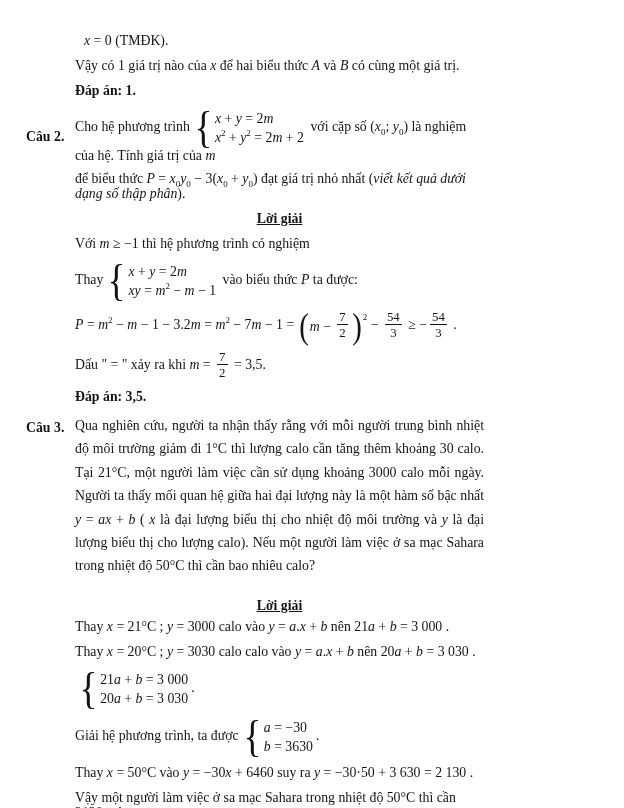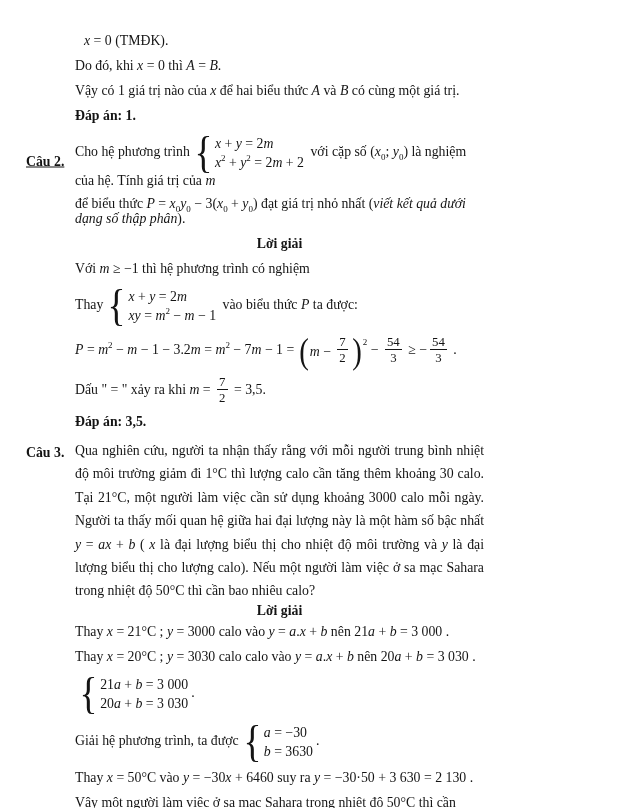--- a/index.html
+++ b/index.html
@@ -9,33 +9,33 @@
     width:508px;height:808px;
     box-sizing:border-box;
     background:#ffffff;
     color:#141414;
     font-family:"Liberation Serif","DejaVu Serif",serif;
     font-size:13.8px;
     padding:33px 24px 0 75px;
     overflow:hidden;
   }
   .blk{position:relative;margin:0 0 10px 0;line-height:15px;white-space:nowrap;}
-  .blk.para{white-space:normal;text-align:justify;line-height:23.4px;margin-bottom:0;}
-  .blk.center{text-align:center;}
+  .blk.para{white-space:normal;text-align:justify;line-height:23.4px;margin-bottom:20px;}
+  .blk.center{text-align:center;text-decoration:underline;}
   .blk.mb8{margin-bottom:8px;}
   .blk.mb6{margin-bottom:6px;}
   .blk.indent1 .lnc{margin-left:9px;}
   .lnc{display:inline;}
   .t{white-space:pre-wrap;}
   .it{font-style:italic;}
   .bd{font-weight:700;}
   sup.sp2{font-size:9px;line-height:0;vertical-align:super;}
   sub.sb2{font-size:9px;line-height:0;vertical-align:sub;}
   .qlabel{position:absolute;left:-49px;top:0;font-weight:700;}
-  .blk.vc .qlabel{top:50%;transform:translateY(-50%);text-decoration:underline;}
+  .blk.vc .qlabel{top:50%;transform:translateY(-50%);}
   .blk.para .qlabel{top:2px;}
   .eqnum{position:absolute;left:442px;top:1px;}
   
   .sys{display:inline-flex;align-items:center;vertical-align:middle;margin:0 3px;}
   .brace{font-size:44px;line-height:40px;font-weight:400;margin-right:1px;transform:scaleX(0.85);}
   .rows{display:inline-block;text-align:left;}
   .row{display:block;line-height:19px;}
   
   .frac{display:inline-block;vertical-align:middle;text-align:center;margin:0 3px;position:relative;top:-1px;}
   .fn{display:block;font-size:12.8px;line-height:14px;padding:0 2px;border-bottom:1px solid #141414;}
@@ -45,21 +45,20 @@
   .bigp{font-size:36px;line-height:34px;font-weight:400;transform:scaleX(0.8);}
   .pexp{font-size:9px;line-height:10px;align-self:flex-start;margin-top:3px;}
   .pinner{display:inline-flex;align-items:center;}
 </style>
 </head>
 <body>
 
 <div class="page">
   <div id="doc-root">
       <div class="blk indent1"><span class="lnc"><span class="t it">x</span><span class="t"> = 0 (TMĐK).</span></span></div>
-      <div class="blk"><span class="lnc"><span class="t">Do đó, khi </span><span class="t it">x</span><span class="t"> = 0 thì </span><span class="t it">A</span><span class="t"> = </span><span class="t it">B</span><span class="t">.</span></span></div>
       <div class="blk"><span class="lnc"><span class="t">Vậy có 1 giá trị nào của </span><span class="t it">x</span><span class="t"> để hai biểu thức </span><span class="t it">A</span><span class="t"> và </span><span class="t it">B</span><span class="t"> có cùng một giá trị.</span></span></div>
       <div class="blk"><span class="lnc"><span class="t bd">Đáp án: 1.</span></span></div>
       <div class="blk vc mb8"><span class="qlabel">Câu 2.</span><span class="lnc"><span class="t">Cho hệ phương trình</span><span class="sys">
             <span class="brace">{</span>
             <span class="rows">
               <span class="row"><span class="t it">x</span><span class="t"> + </span><span class="t it">y</span><span class="t"> = 2</span><span class="t it">m</span></span>
               <span class="row"><span class="t it">x</span><sup class="sp2">2</sup><span class="t"> + </span><span class="t it">y</span><sup class="sp2">2</sup><span class="t"> = 2</span><span class="t it">m</span><span class="t"> + 2</span></span>
             </span>
           </span><span class="t"> với cặp số (</span><span class="t it">x</span><sub class="sb2">0</sub><span class="t">; </span><span class="t it">y</span><sub class="sb2">0</sub><span class="t">) là nghiệm của hệ. Tính giá trị của </span><span class="t it">m</span></span></div>
       <div class="blk"><span class="lnc"><span class="t">để biểu thức </span><span class="t it">P</span><span class="t"> = </span><span class="t it">x</span><sub class="sb2">0</sub><span class="t it">y</span><sub class="sb2">0</sub><span class="t"> − 3(</span><span class="t it">x</span><sub class="sb2">0</sub><span class="t"> + </span><span class="t it">y</span><sub class="sb2">0</sub><span class="t">) đạt giá trị nhỏ nhất (</span><span class="t it">viết kết quả dưới dạng số thập phân</span><span class="t">).</span></span></div>

